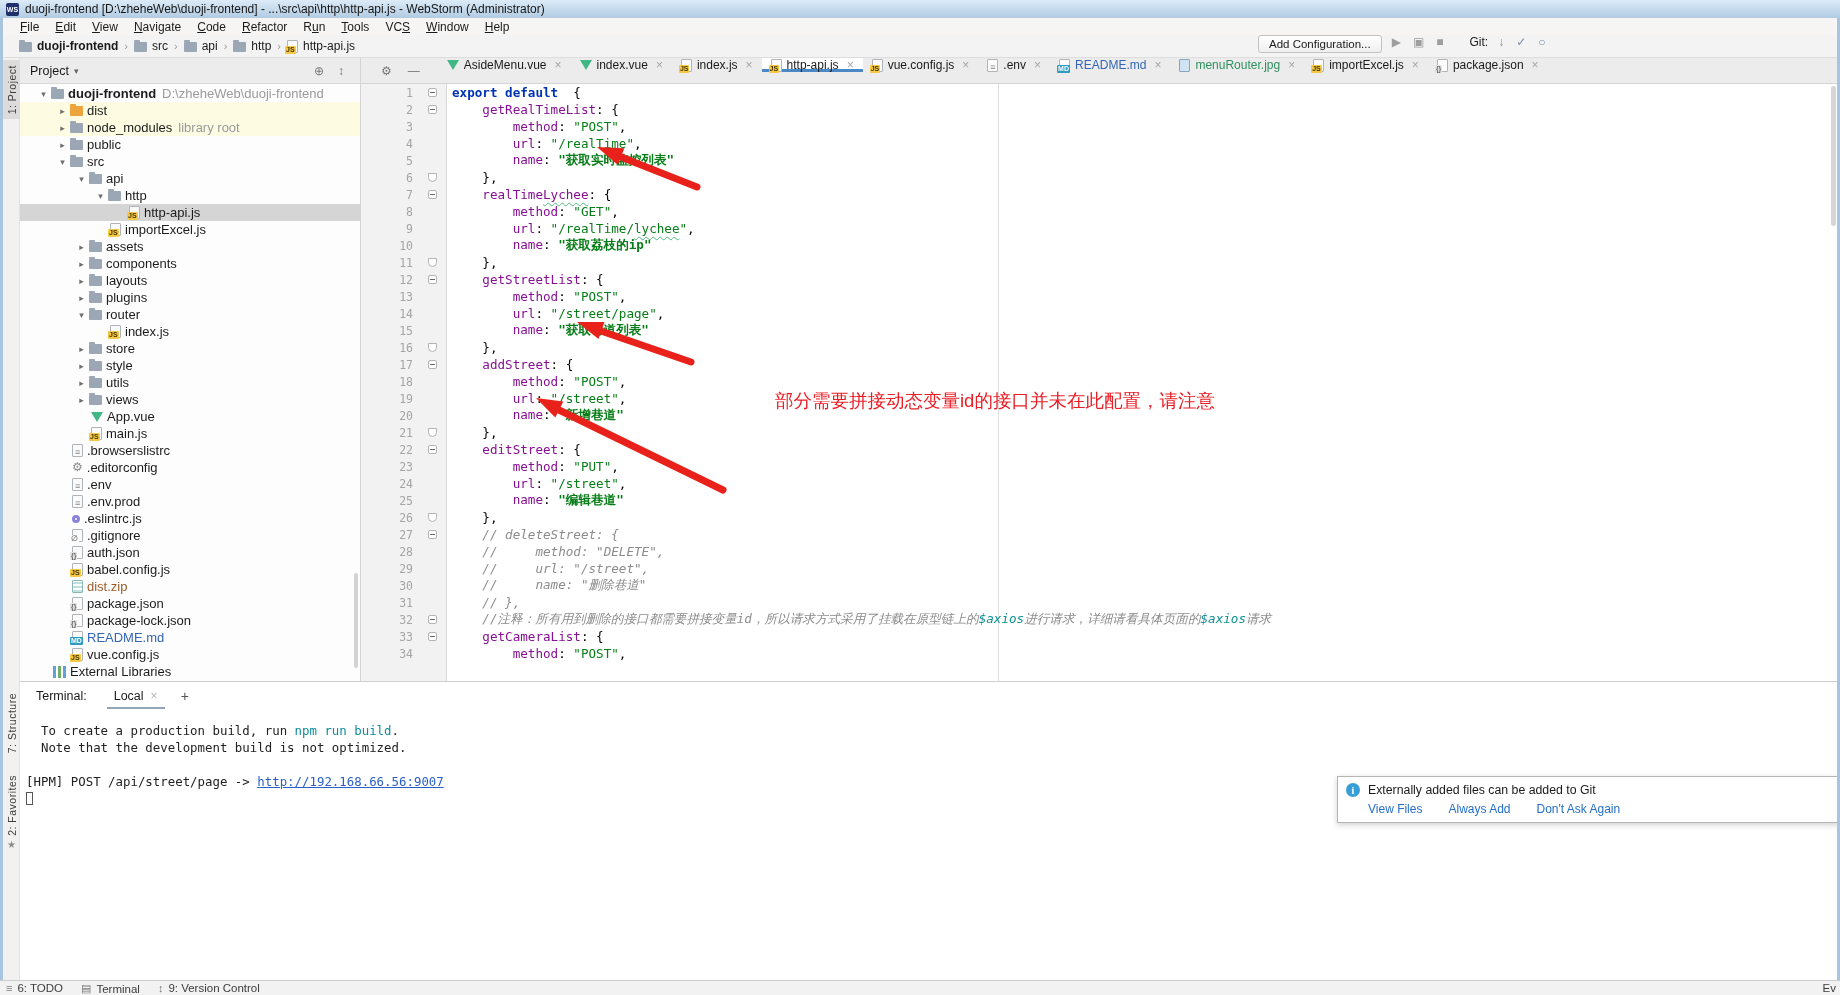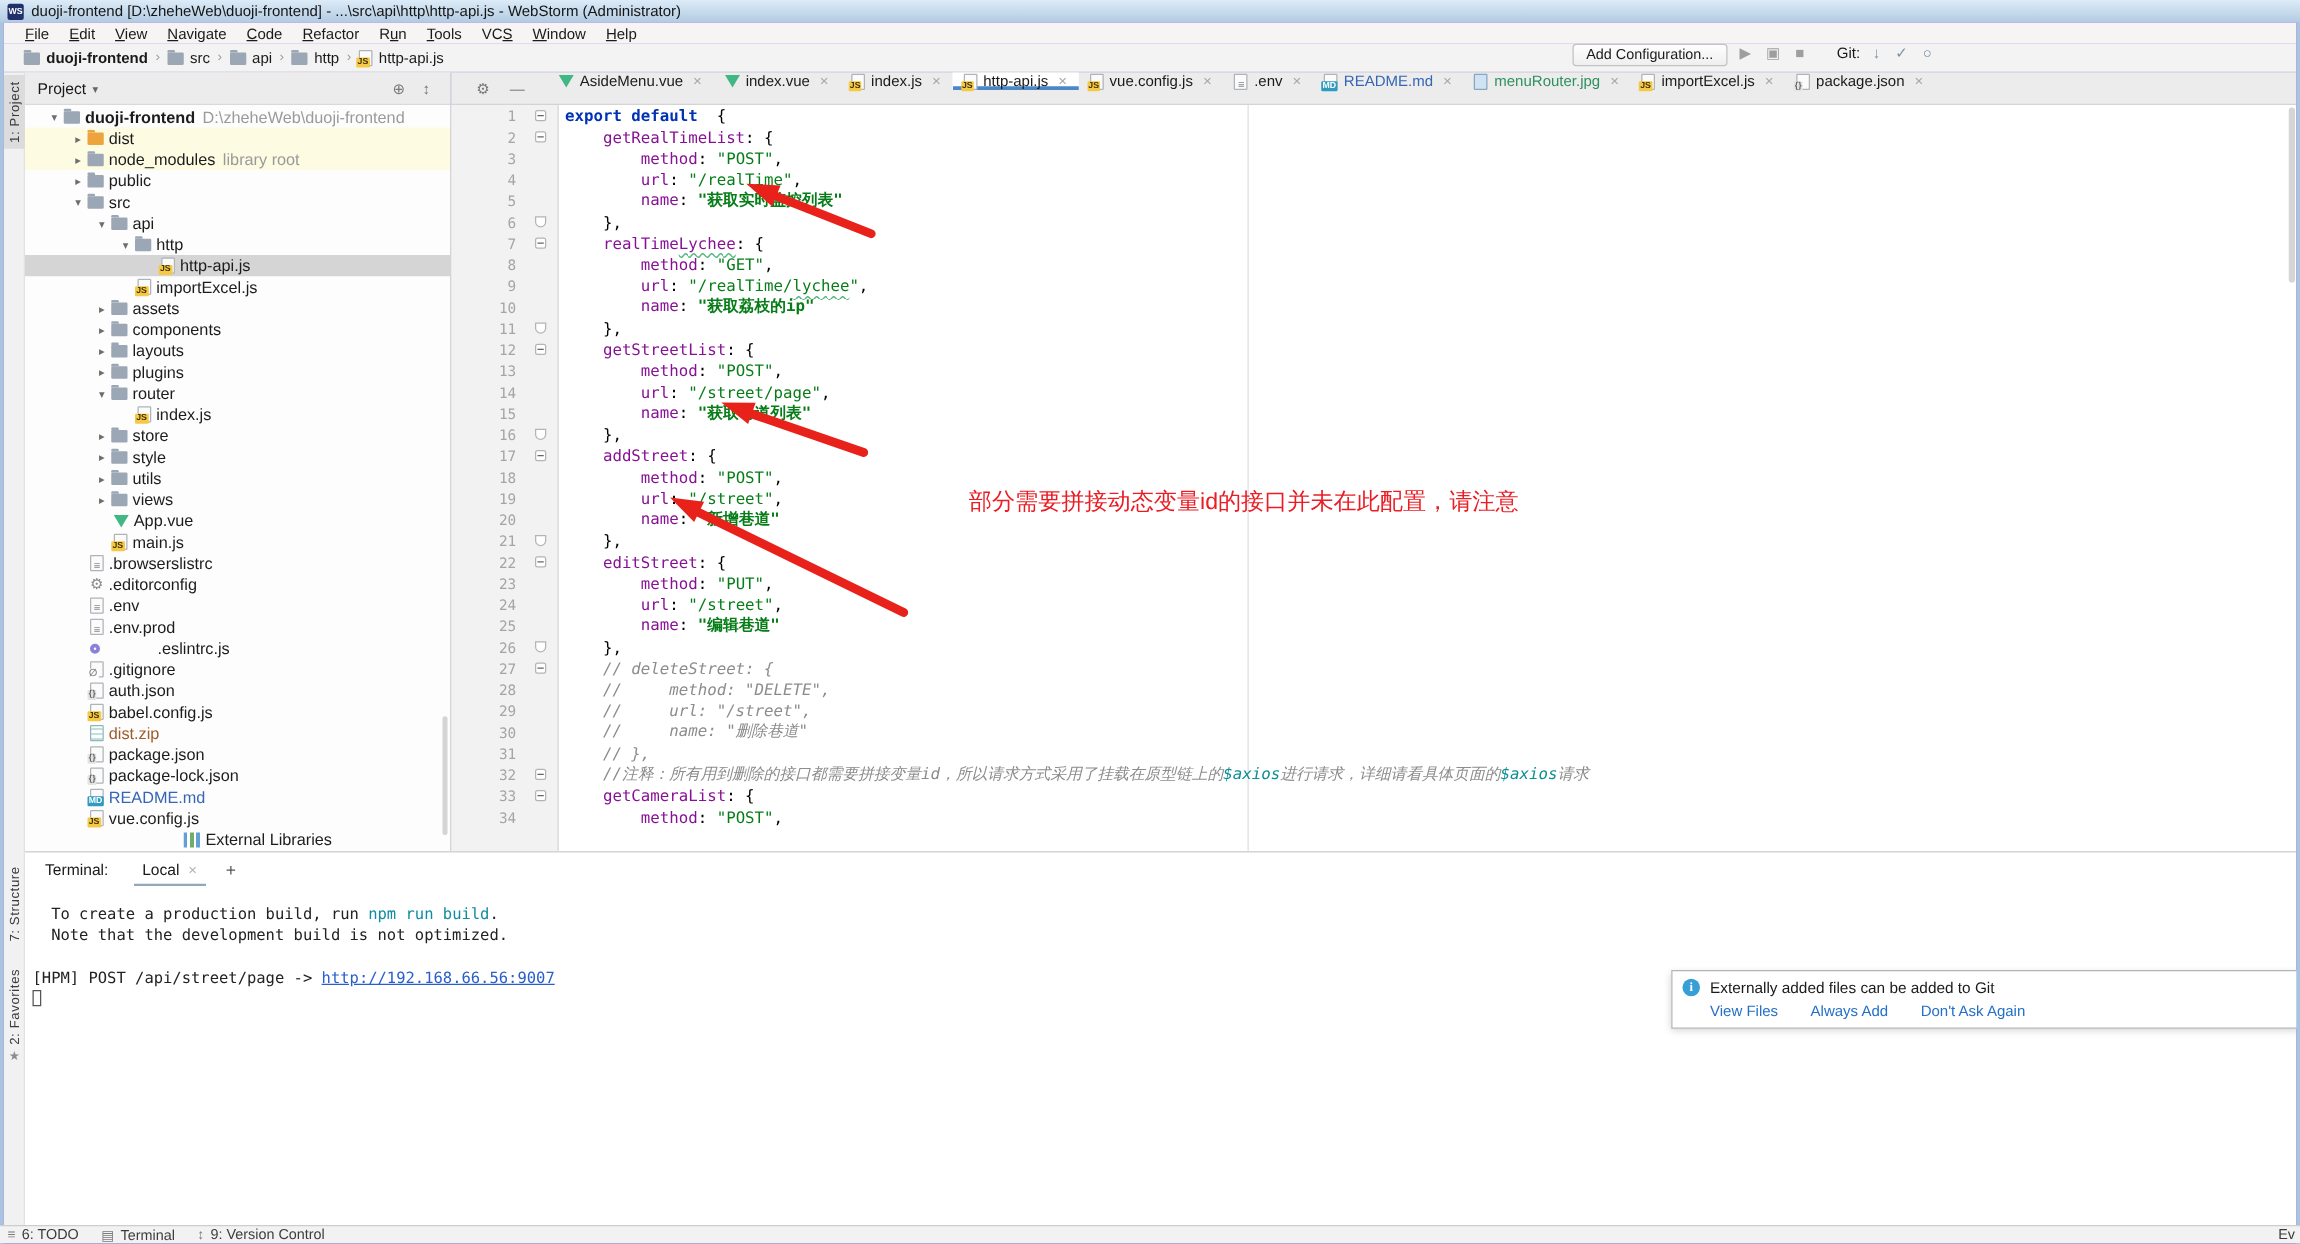--- a/index.html
+++ b/index.html
@@ -357,21 +357,21 @@
             <span class="badge b-txt">≡</span>
           </span>
           <span class="tlabel">.env</span>
         </div>
         <div class="trow" style="padding-left: 52px;">
           <span class="fic txt">
             <span class="badge b-txt">≡</span>
           </span>
           <span class="tlabel">.env.prod</span>
         </div>
-        <div class="trow" style="padding-left: 52px; gap: 42px;">
+        <div class="trow" style="padding-left: 52px;">
           <span class="eslintic"></span>
           <span class="tlabel">.eslintrc.js</span>
         </div>
         <div class="trow" style="padding-left: 52px;">
           <span class="fic ignore">
             <span class="badge b-ignore">∅</span>
           </span>
           <span class="tlabel">.gitignore</span>
         </div>
         <div class="trow" style="padding-left: 52px;">
@@ -407,21 +407,21 @@
             <span class="badge b-md">MD</span>
           </span>
           <span class="tlabel" style="color: rgb(53, 102, 181);">README.md</span>
         </div>
         <div class="trow" style="padding-left: 52px;">
           <span class="fic js">
             <span class="badge b-js">JS</span>
           </span>
           <span class="tlabel">vue.config.js</span>
         </div>
-        <div class="trow" style="padding-left: 33px; justify-content: center;">
+        <div class="trow" style="padding-left: 33px;">
           <span class="libic"></span>
           <span class="tlabel">External Libraries</span>
         </div>
       </div>
     <div class="tree-scrollthumb"></div>
   </div>
 
   <div class="tabbar">
     <span class="tb-lead" id="tbicons">
         <span>⚙</span>

